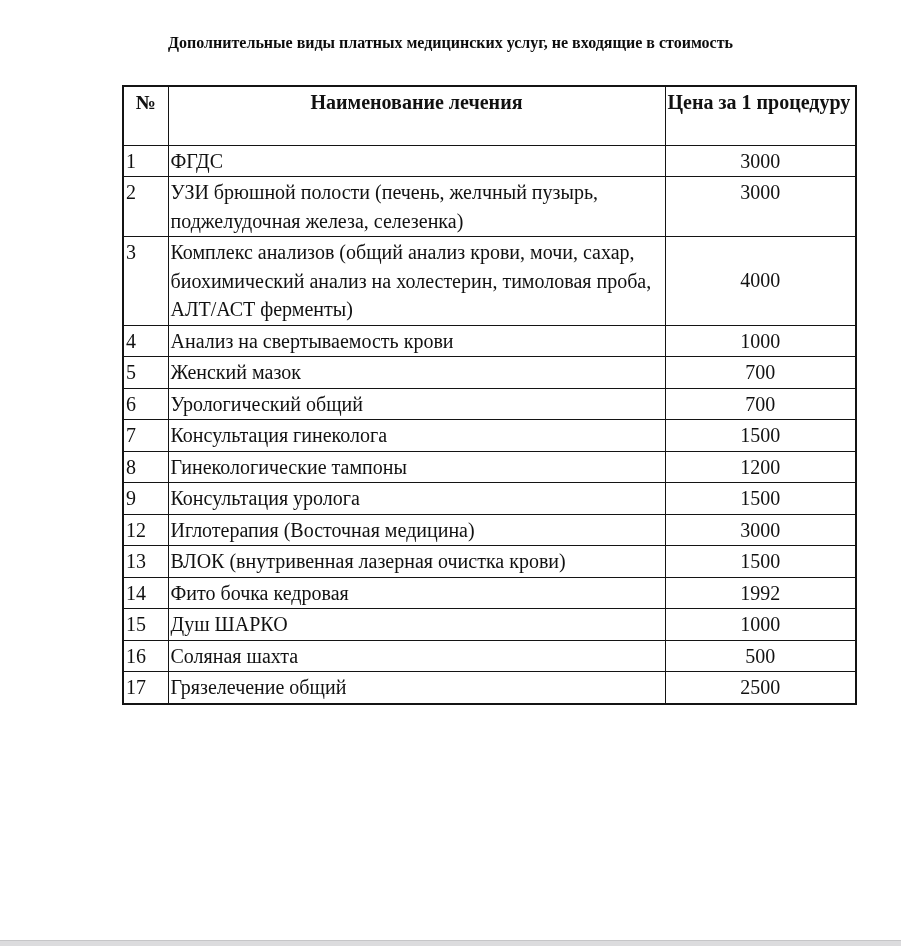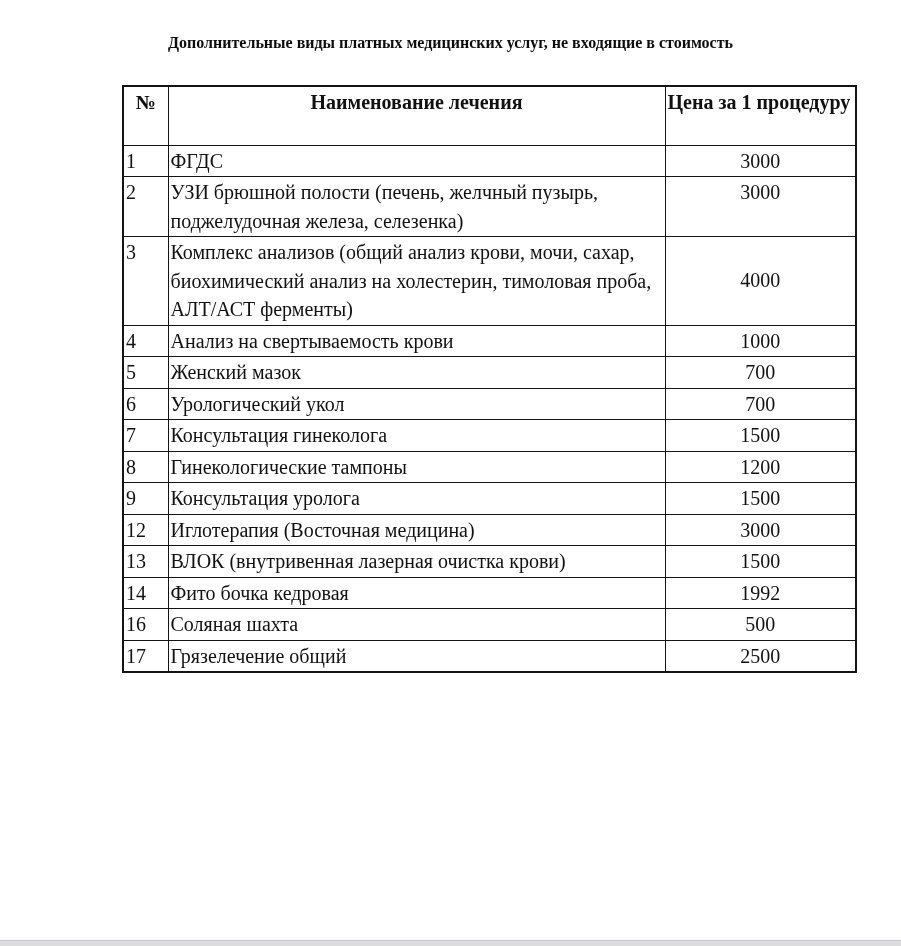--- a/index.html
+++ b/index.html
@@ -105,21 +105,21 @@
     <td class="col-name">Анализ на свертываемость крови</td>
     <td class="col-price">1000</td>
   </tr>
         <tr>
     <td class="col-num">5</td>
     <td class="col-name">Женский мазок</td>
     <td class="col-price">700</td>
   </tr>
         <tr>
     <td class="col-num">6</td>
-    <td class="col-name">Урологический укол</td>
+    <td class="col-name">Урологический общий</td>
     <td class="col-price">700</td>
   </tr>
         <tr>
     <td class="col-num">7</td>
     <td class="col-name">Консультация гинеколога</td>
     <td class="col-price">1500</td>
   </tr>
         <tr>
     <td class="col-num">8</td>
     <td class="col-name">Гинекологические тампоны</td>
@@ -139,20 +139,25 @@
     <td class="col-num">13</td>
     <td class="col-name">ВЛОК (внутривенная лазерная очистка крови)</td>
     <td class="col-price">1500</td>
   </tr>
         <tr>
     <td class="col-num">14</td>
     <td class="col-name">Фито бочка кедровая</td>
     <td class="col-price">1992</td>
   </tr>
         <tr>
+    <td class="col-num">15</td>
+    <td class="col-name">Душ ШАРКО</td>
+    <td class="col-price">1000</td>
+  </tr>
+        <tr>
     <td class="col-num">16</td>
     <td class="col-name">Соляная шахта</td>
     <td class="col-price">500</td>
   </tr>
         <tr>
     <td class="col-num">17</td>
     <td class="col-name">Грязелечение общий</td>
     <td class="col-price">2500</td>
   </tr>
       </tbody>

